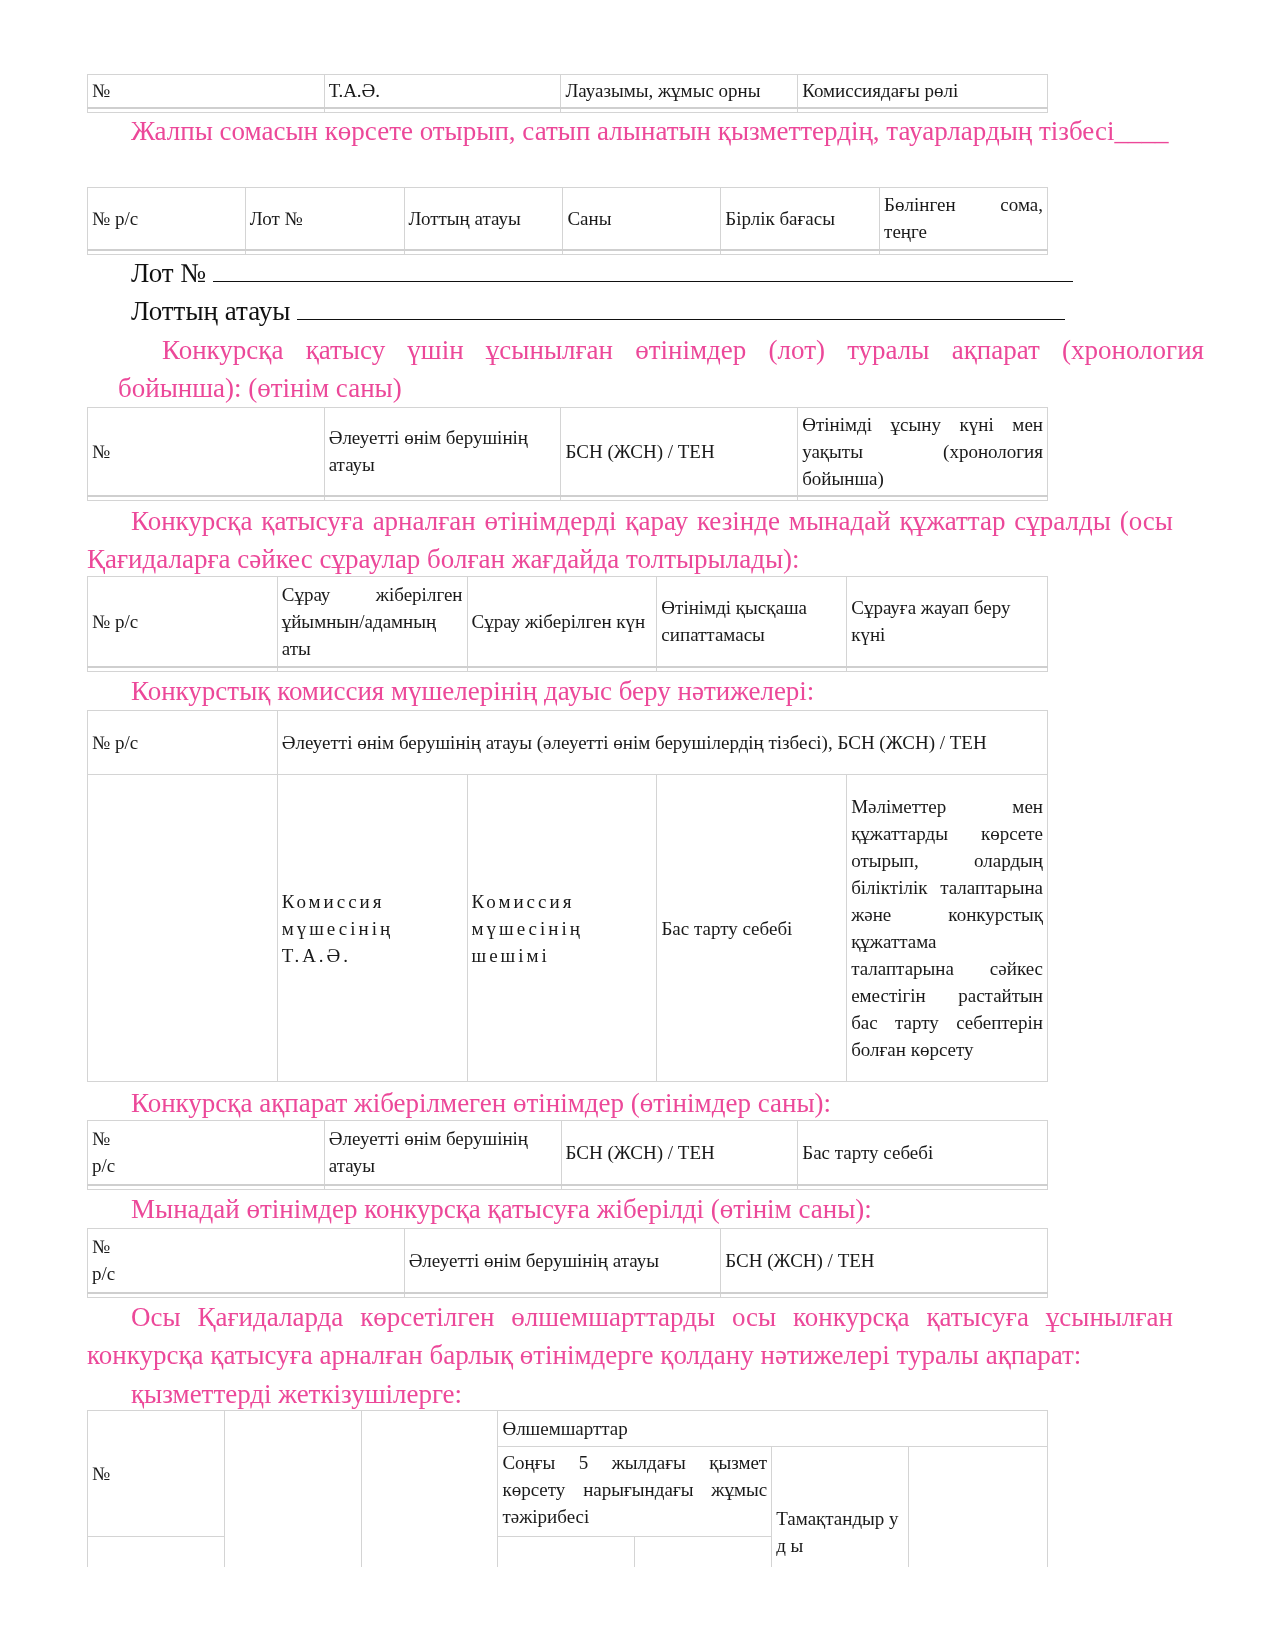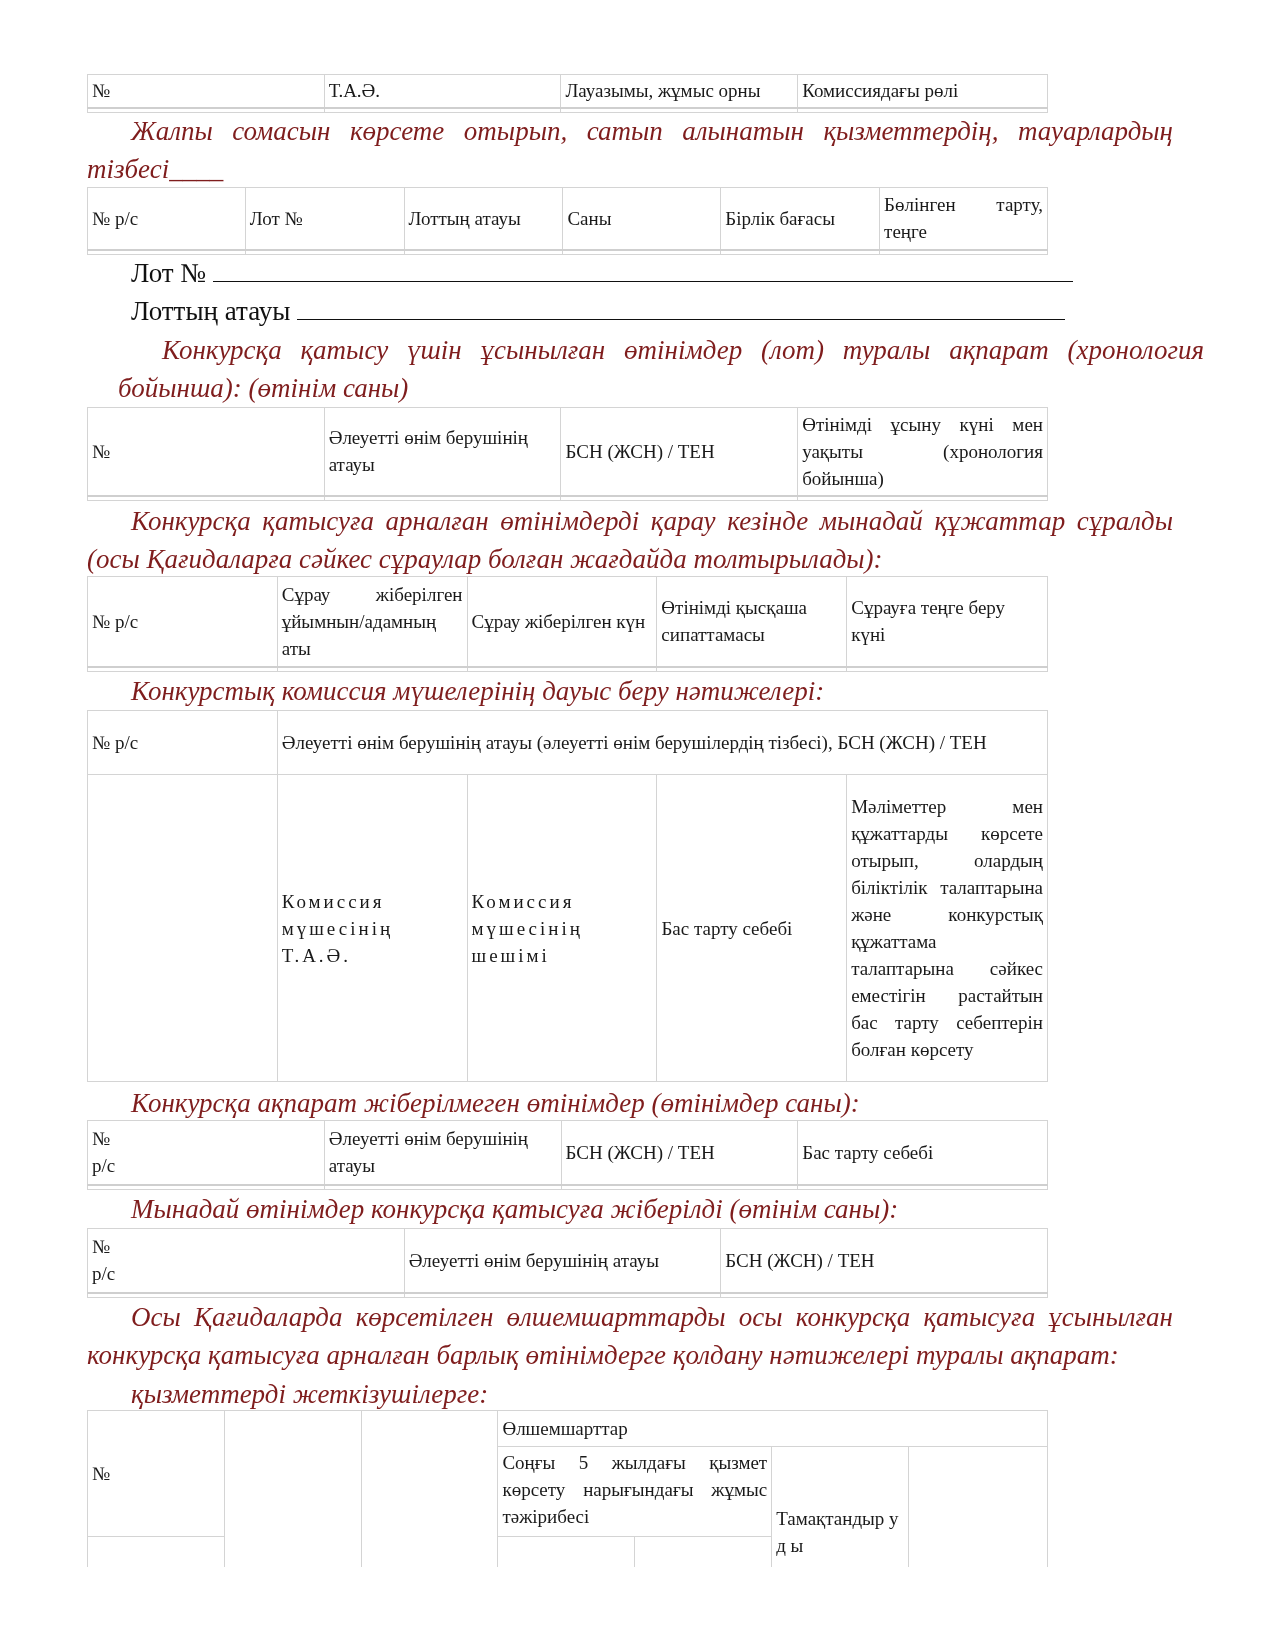--- a/index.html
+++ b/index.html
@@ -5,21 +5,21 @@
   html, body { margin: 0; padding: 0; background: #ffffff; }
   body { width: 1275px; height: 1650px; position: relative; overflow: hidden;
          font-family: "Liberation Serif", "DejaVu Serif", serif; color: #111; }
   .abs { position: absolute; }
   table { border-collapse: collapse; position: absolute; left: 87px; width: 961px;
           font-family: "Liberation Serif", serif; font-size: 19px; line-height: 27px; color: #1a1a1a; }
   td { border: 1.5px solid #d4d4d4; padding: 2px 4px; vertical-align: middle; text-align: left; }
   td.j { text-align: justify; }
   tr.gap td { height: 3px; padding: 0; border-top: 2px solid #cfcfcf; }
   .para { position: absolute; left: 87px; width: 1086px; font-size: 27px; line-height: 38px;
-          text-align: justify; font-family: "Liberation Serif", serif; color: #7f1d1d; font-style: italic; }
+          text-align: justify; font-family: "Liberation Serif", serif; color: #ec4899; }
   .ind { text-indent: 44px; }
   .lotline { position: absolute; left: 131px; font-size: 27px; line-height: 38px; white-space: nowrap;
              font-family: "Liberation Serif", serif; }
   .blank { display: inline-block; border-bottom: 1.5px solid #111; height: 26px; vertical-align: baseline; }
   .spaced { letter-spacing: 3px; }
 </style>
 </head>
 <body>
 
 <table style="top:74px;">
@@ -56,21 +56,21 @@
       <col style="width:159px">
       <col style="width:168px">
     </colgroup>
   <tbody>
       <tr style="height:62px;">
     <td>№ р/с</td>
     <td>Лот №</td>
     <td>Лоттың атауы</td>
     <td>Саны</td>
     <td>Бірлік бағасы</td>
-    <td class="j">Бөлінген тарту, теңге</td>
+    <td class="j">Бөлінген сома, теңге</td>
   </tr>
   <tr class="gap">
         <td></td>
         <td></td>
         <td></td>
         <td></td>
         <td></td>
         <td></td>
       </tr>
 </tbody>
@@ -119,21 +119,21 @@
       <col style="width:190px">
       <col style="width:190px">
       <col style="width:201px">
     </colgroup>
   <tbody>
       <tr style="height:90px;">
     <td style="width:60px;">№ р/с</td>
     <td class="j">Сұрау жіберілген ұйымнын/адамның аты</td>
     <td class="j">Сұрау жіберілген күн</td>
     <td>Өтінімді қысқаша сипаттамасы</td>
-    <td>Сұрауға теңге беру күні</td>
+    <td>Сұрауға жауап беру күні</td>
   </tr>
   <tr class="gap">
         <td></td>
         <td></td>
         <td></td>
         <td></td>
         <td></td>
       </tr>
 </tbody>
   </table>

